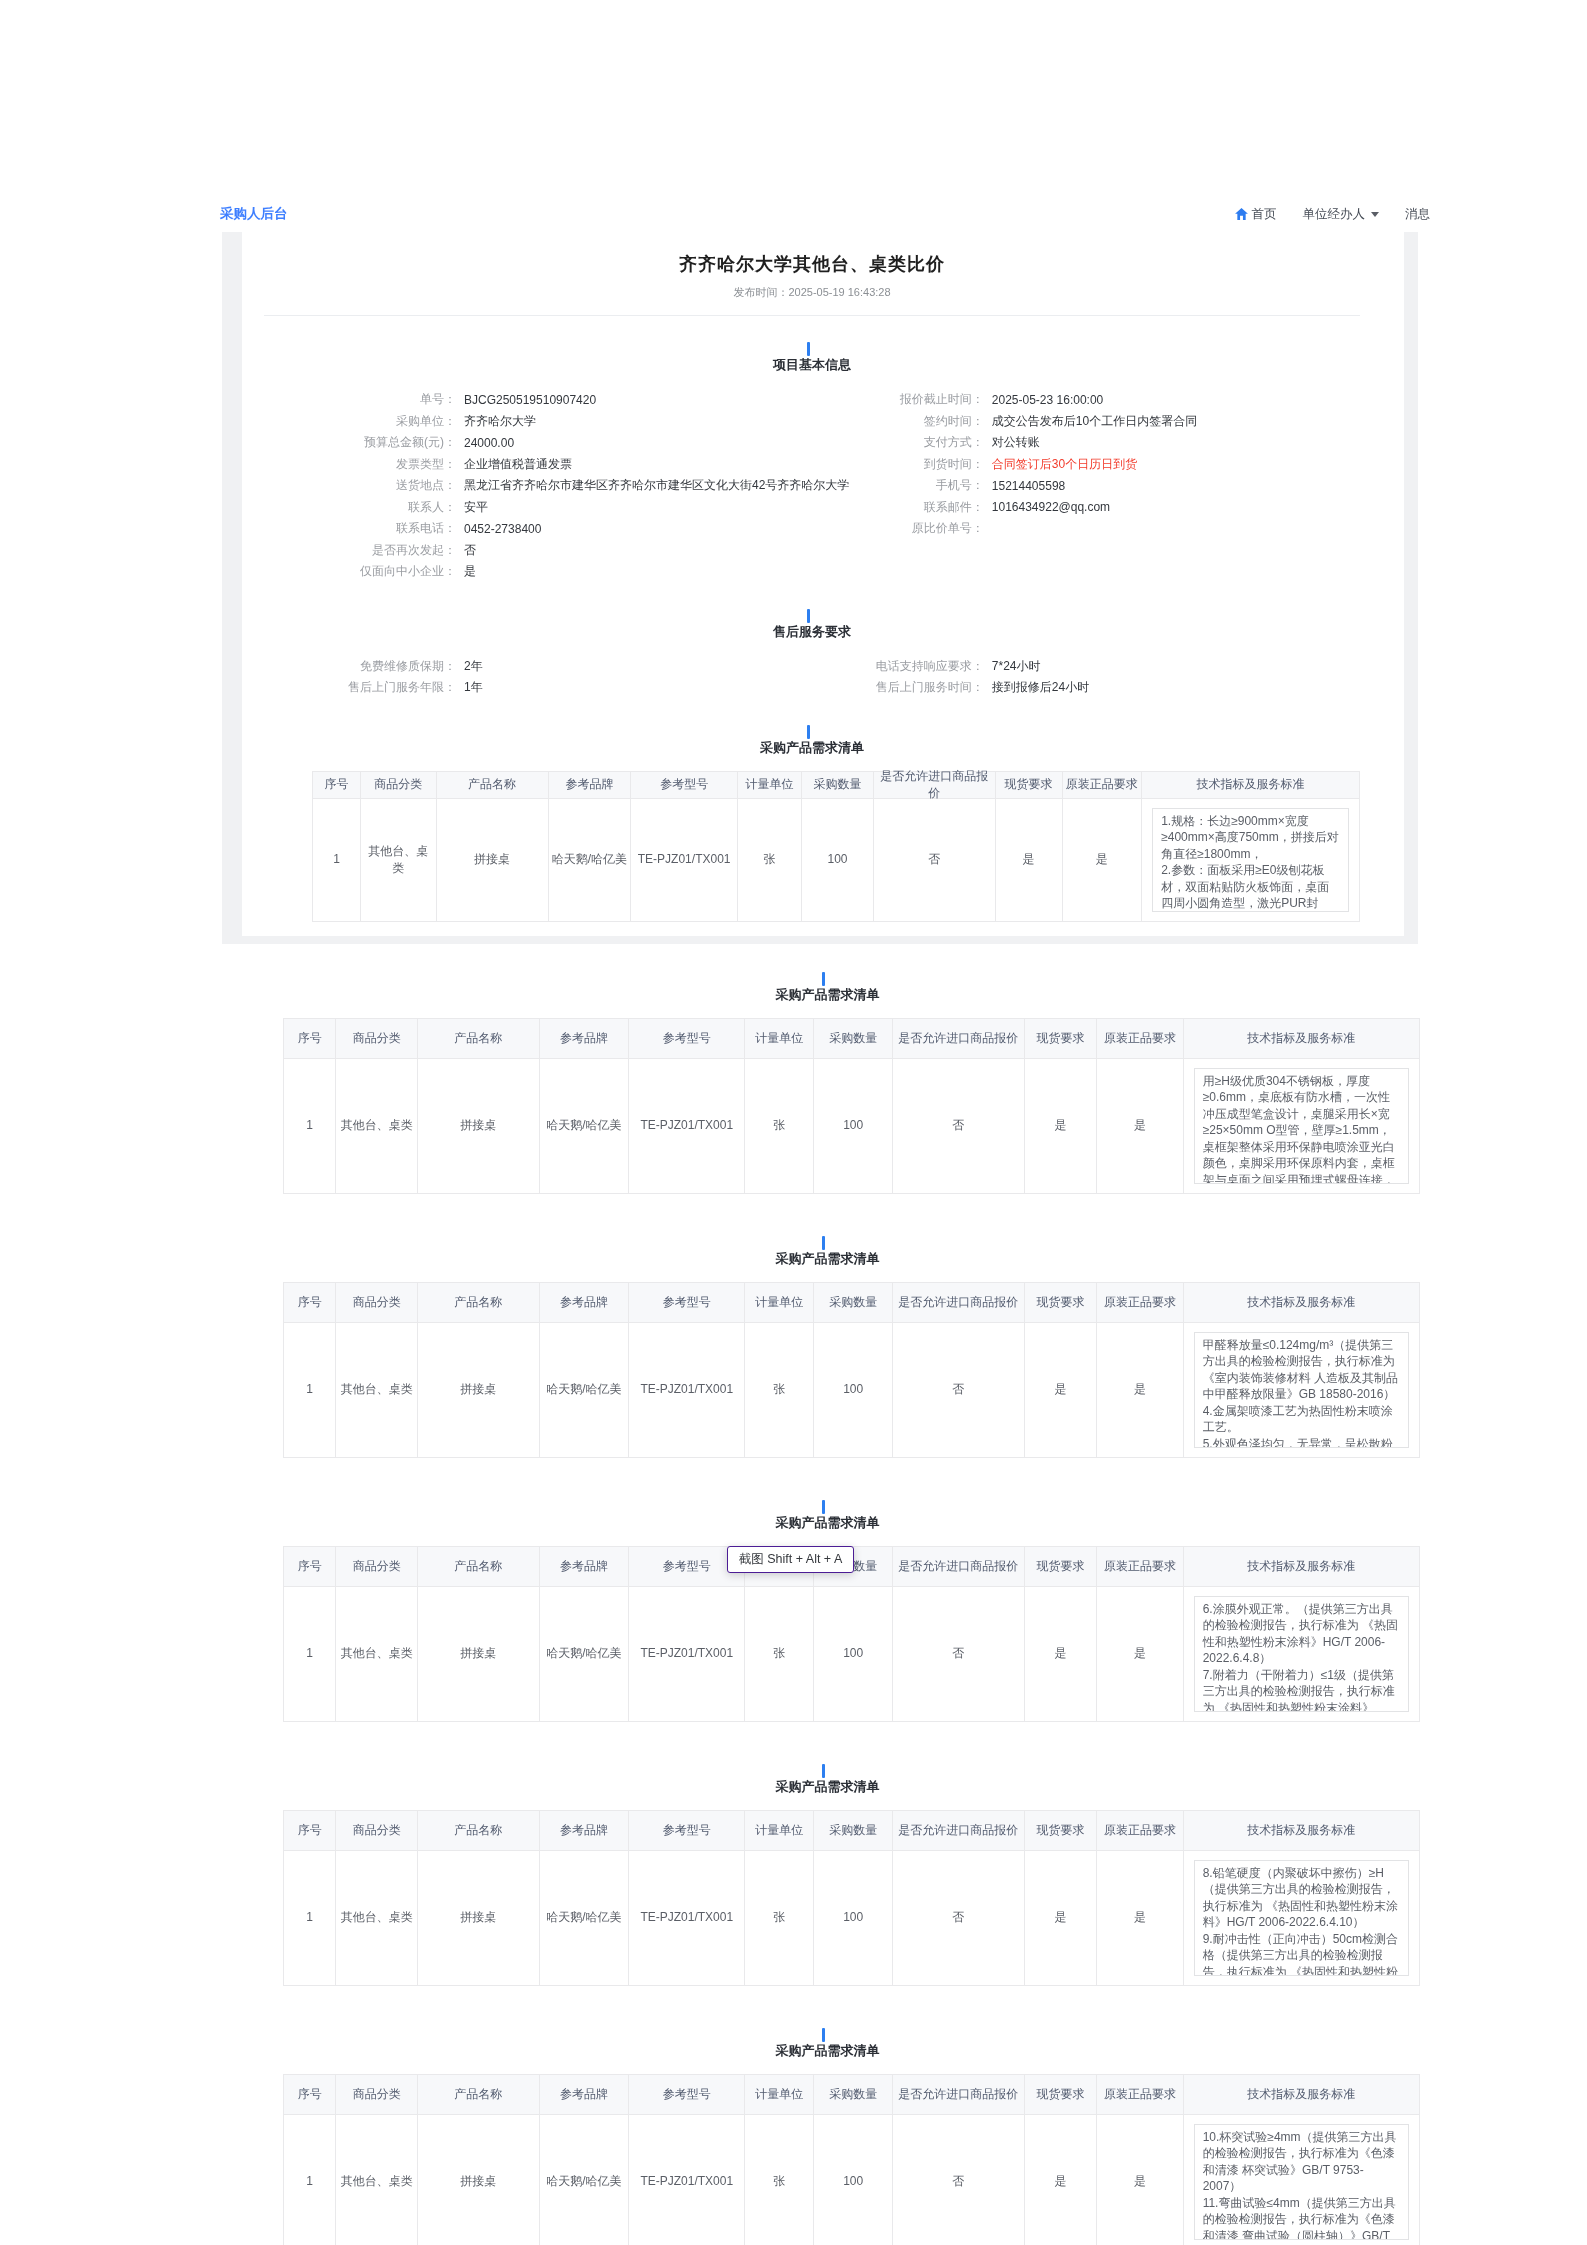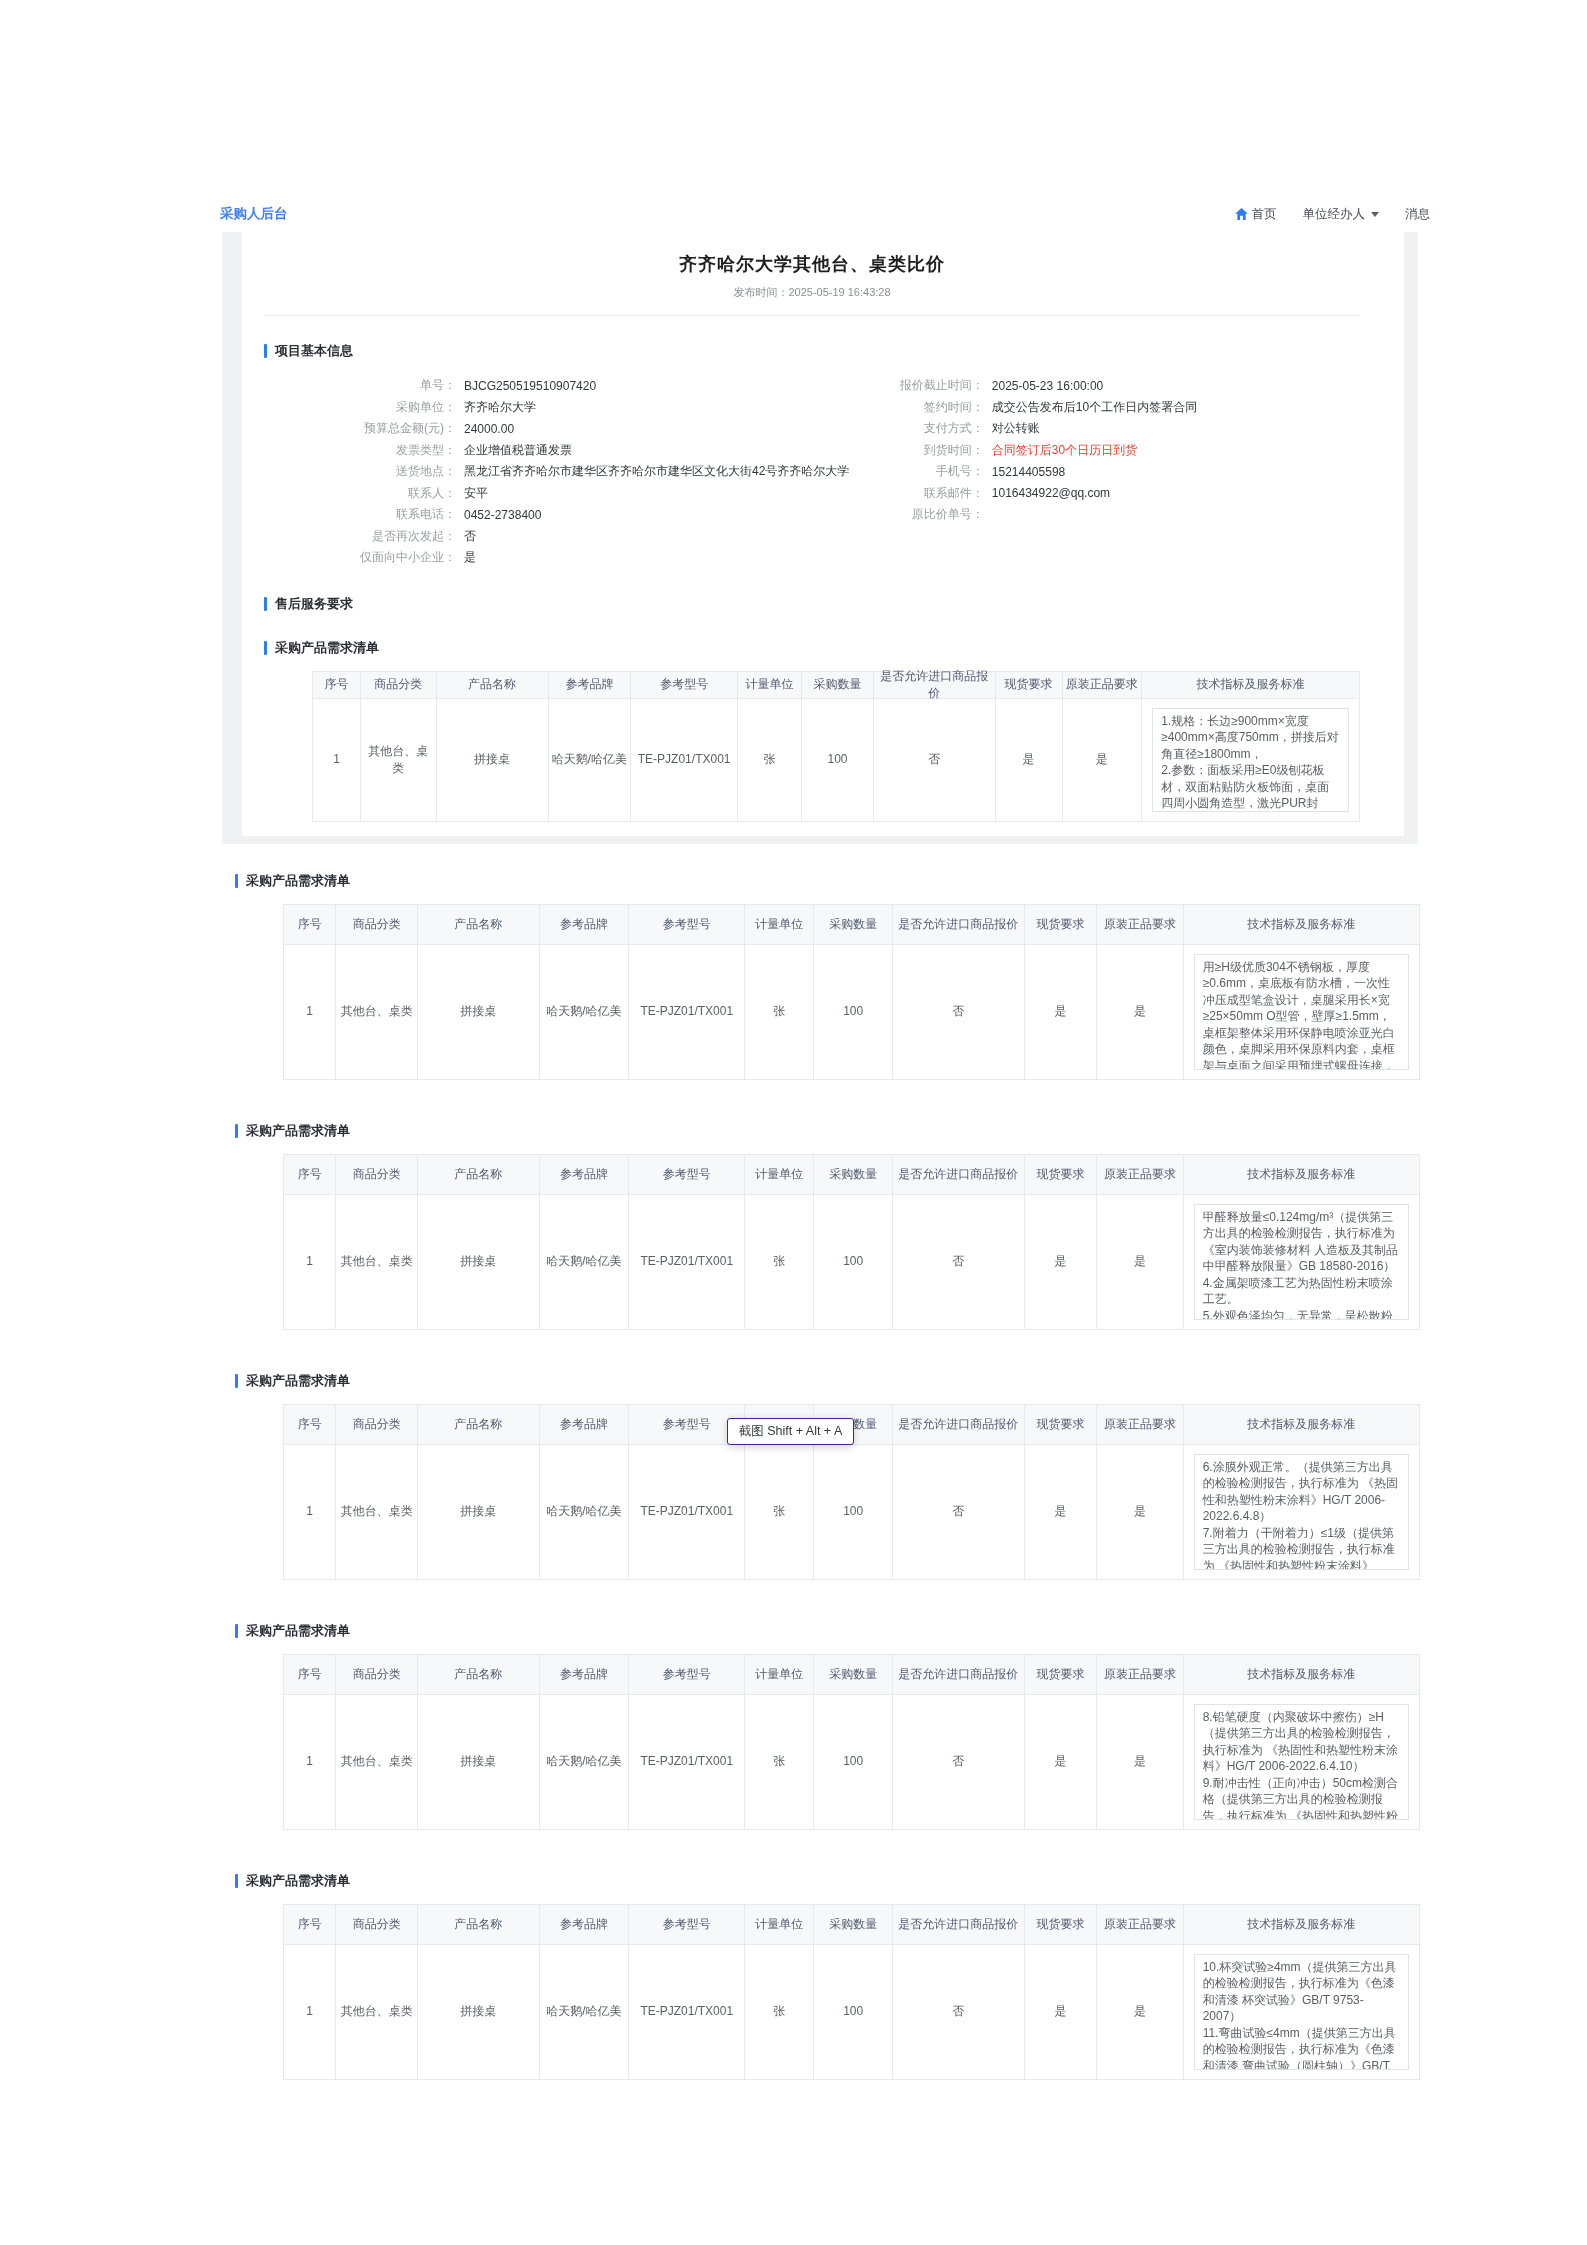--- a/index.html
+++ b/index.html
@@ -21,21 +21,21 @@
            border-left:4px solid transparent; border-right:4px solid transparent;
            border-top:5px solid #5a5e66; }
 
   
   .band { margin-left:52px; width:1196px; background:#f0f1f3; padding:0 14px 8px 20px; }
   .card { background:#ffffff; padding:20px 44px 14px 22px; }
   .doc-title { text-align:center; font-size:18px; font-weight:bold; color:#1f1f1f; letter-spacing:1px; }
   .pub-line { text-align:center; margin-top:9px; font-size:11px; color:#8b8f94; }
   .divider { border:none; border-top:1px solid #ebedf0; margin-top:15px; }
 
-  .sec-title { display:flex; align-items:center; margin-top:26px; }
+  .sec-title { display:flex; align-items:center; margin-top:26px;flex-direction:column; }
   .sec-title .bar { width:3px; height:14px; background:#2d7ff0; margin-right:8px; border-radius:1px; }
   .sec-title .sec-label { font-size:13px; font-weight:bold; color:#2b2f36; }
 
   
   .fields { display:flex; margin-top:15px; }
   .fcol-left  { width:54%; }
   .fcol-right { width:46%; }
   .field { display:flex; align-items:center; height:21.5px; font-size:12px; }
   .flabel { color:#9a9da2; text-align:right; flex:0 0 auto; }
   .fcol-left  .flabel { width:192px; }
@@ -194,20 +194,48 @@
               <span class="flabel">原比价单号：</span>
               <span class="fvalue"></span>
             </div>
 
         </div>
       </div>
 
       <div class="sec-title">
         <i class="bar"></i>
         <span class="sec-label">售后服务要求</span>
+      </div>
+      <div class="fields">
+        <div class="fcol-left">
+
+            <div class="field">
+              <span class="flabel">免费维修质保期：</span>
+              <span class="fvalue">2年</span>
+            </div>
+
+            <div class="field">
+              <span class="flabel">售后上门服务年限：</span>
+              <span class="fvalue">1年</span>
+            </div>
+
+        </div>
+        <div class="fcol-right">
+
+            <div class="field">
+              <span class="flabel">电话支持响应要求：</span>
+              <span class="fvalue">7*24小时</span>
+            </div>
+
+            <div class="field">
+              <span class="flabel">售后上门服务时间：</span>
+              <span class="fvalue">接到报修后24小时</span>
+            </div>
+
+        </div>
       </div>
 
       <div class="sec-title">
         <i class="bar"></i>
         <span class="sec-label">采购产品需求清单</span>
       </div>
       <div class="ptable t-card">
         <div class="hcell">序号</div>
         <div class="hcell">商品分类</div>
         <div class="hcell">产品名称</div>

